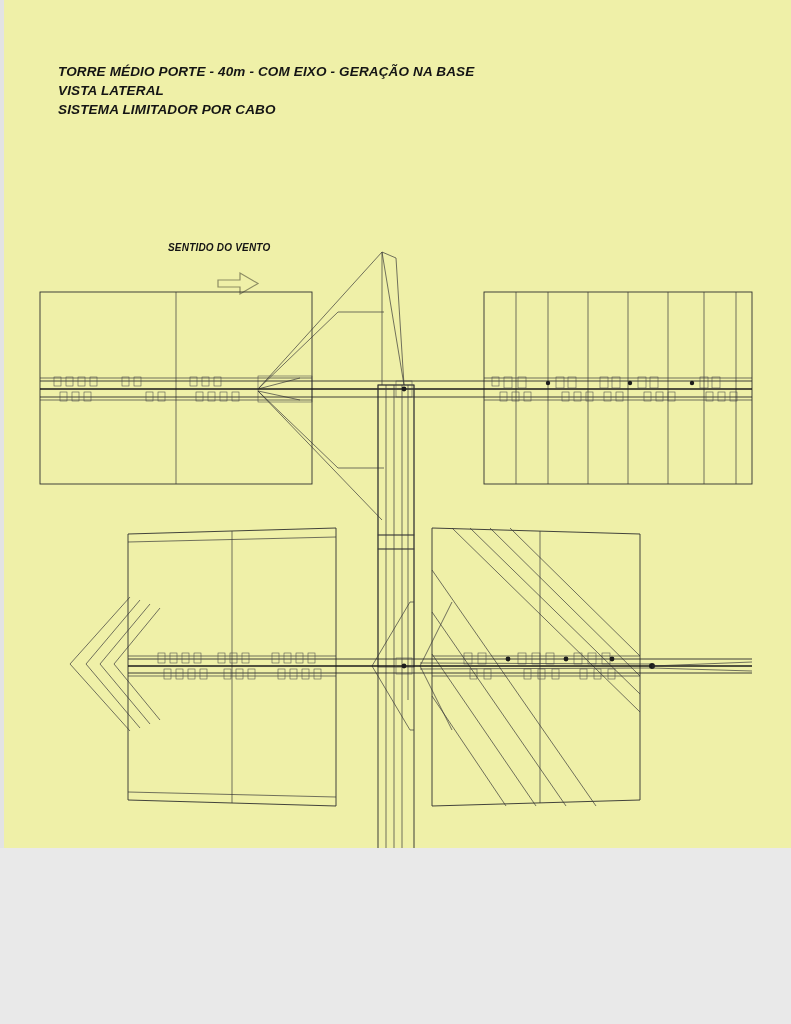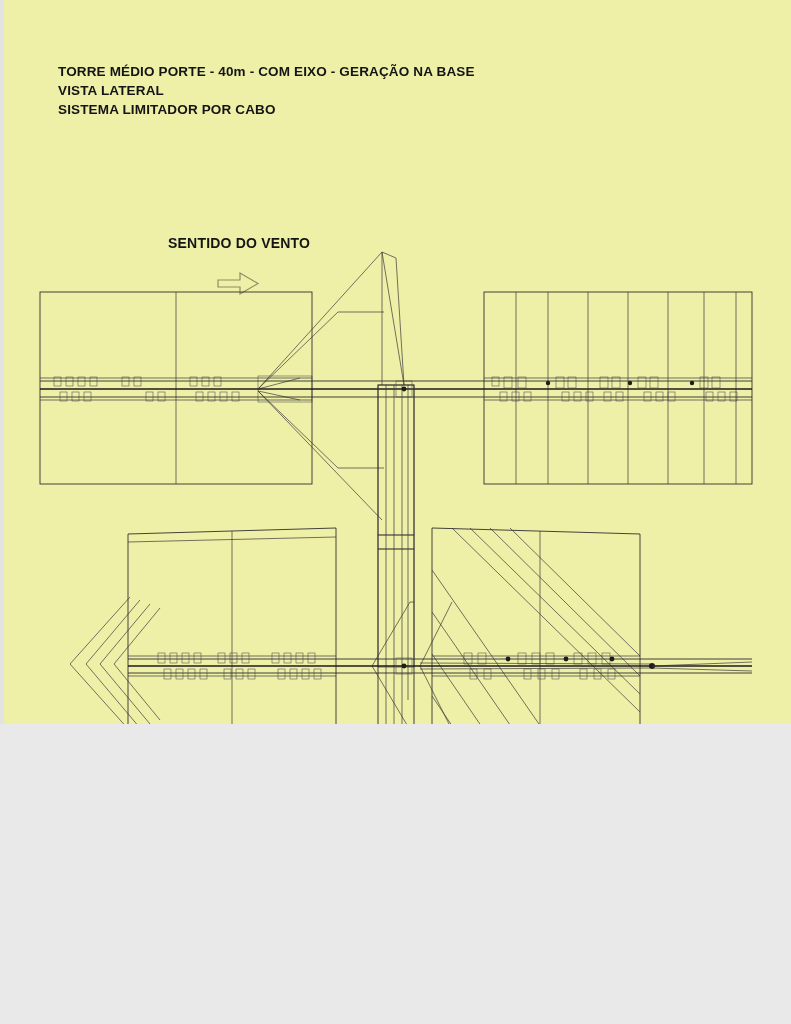--- a/index.html
+++ b/index.html
@@ -8,23 +8,24 @@
     background: #e9e9e9;
   }
   body {
     width: 791px;
     height: 1024px;
     font-family: "Liberation Sans", sans-serif;
   }
   #sheet {
     position: relative;
     width: 791px;
-    height: 724px;
+    height: 848px;
     background: #eff0a8;
     overflow: hidden;
+    font-style: italic;
   }
   #sheet::before {
     content: "";
     position: absolute;
     left: 0; top: 0;
     width: 4px; height: 1024px;
     background: #e3e3e3;
   }
   .title-block {
     position: absolute;
@@ -35,22 +36,22 @@
   .title-line {
     font-size: 13.5px;
     font-weight: bold;
     color: #141414;
     letter-spacing: 0.15px;
     white-space: nowrap;
   }
   .wind-label {
     position: absolute;
     left: 168px;
-    top: 235px;
-    font-size: 14px;
+    top: 242px;
+    font-size: 10px;
     font-weight: bold;
     color: #141414;
     letter-spacing: 0.2px;
     white-space: nowrap;
   }
   #drawing {
     position: absolute;
     left: 0;
     top: 0;
   }

